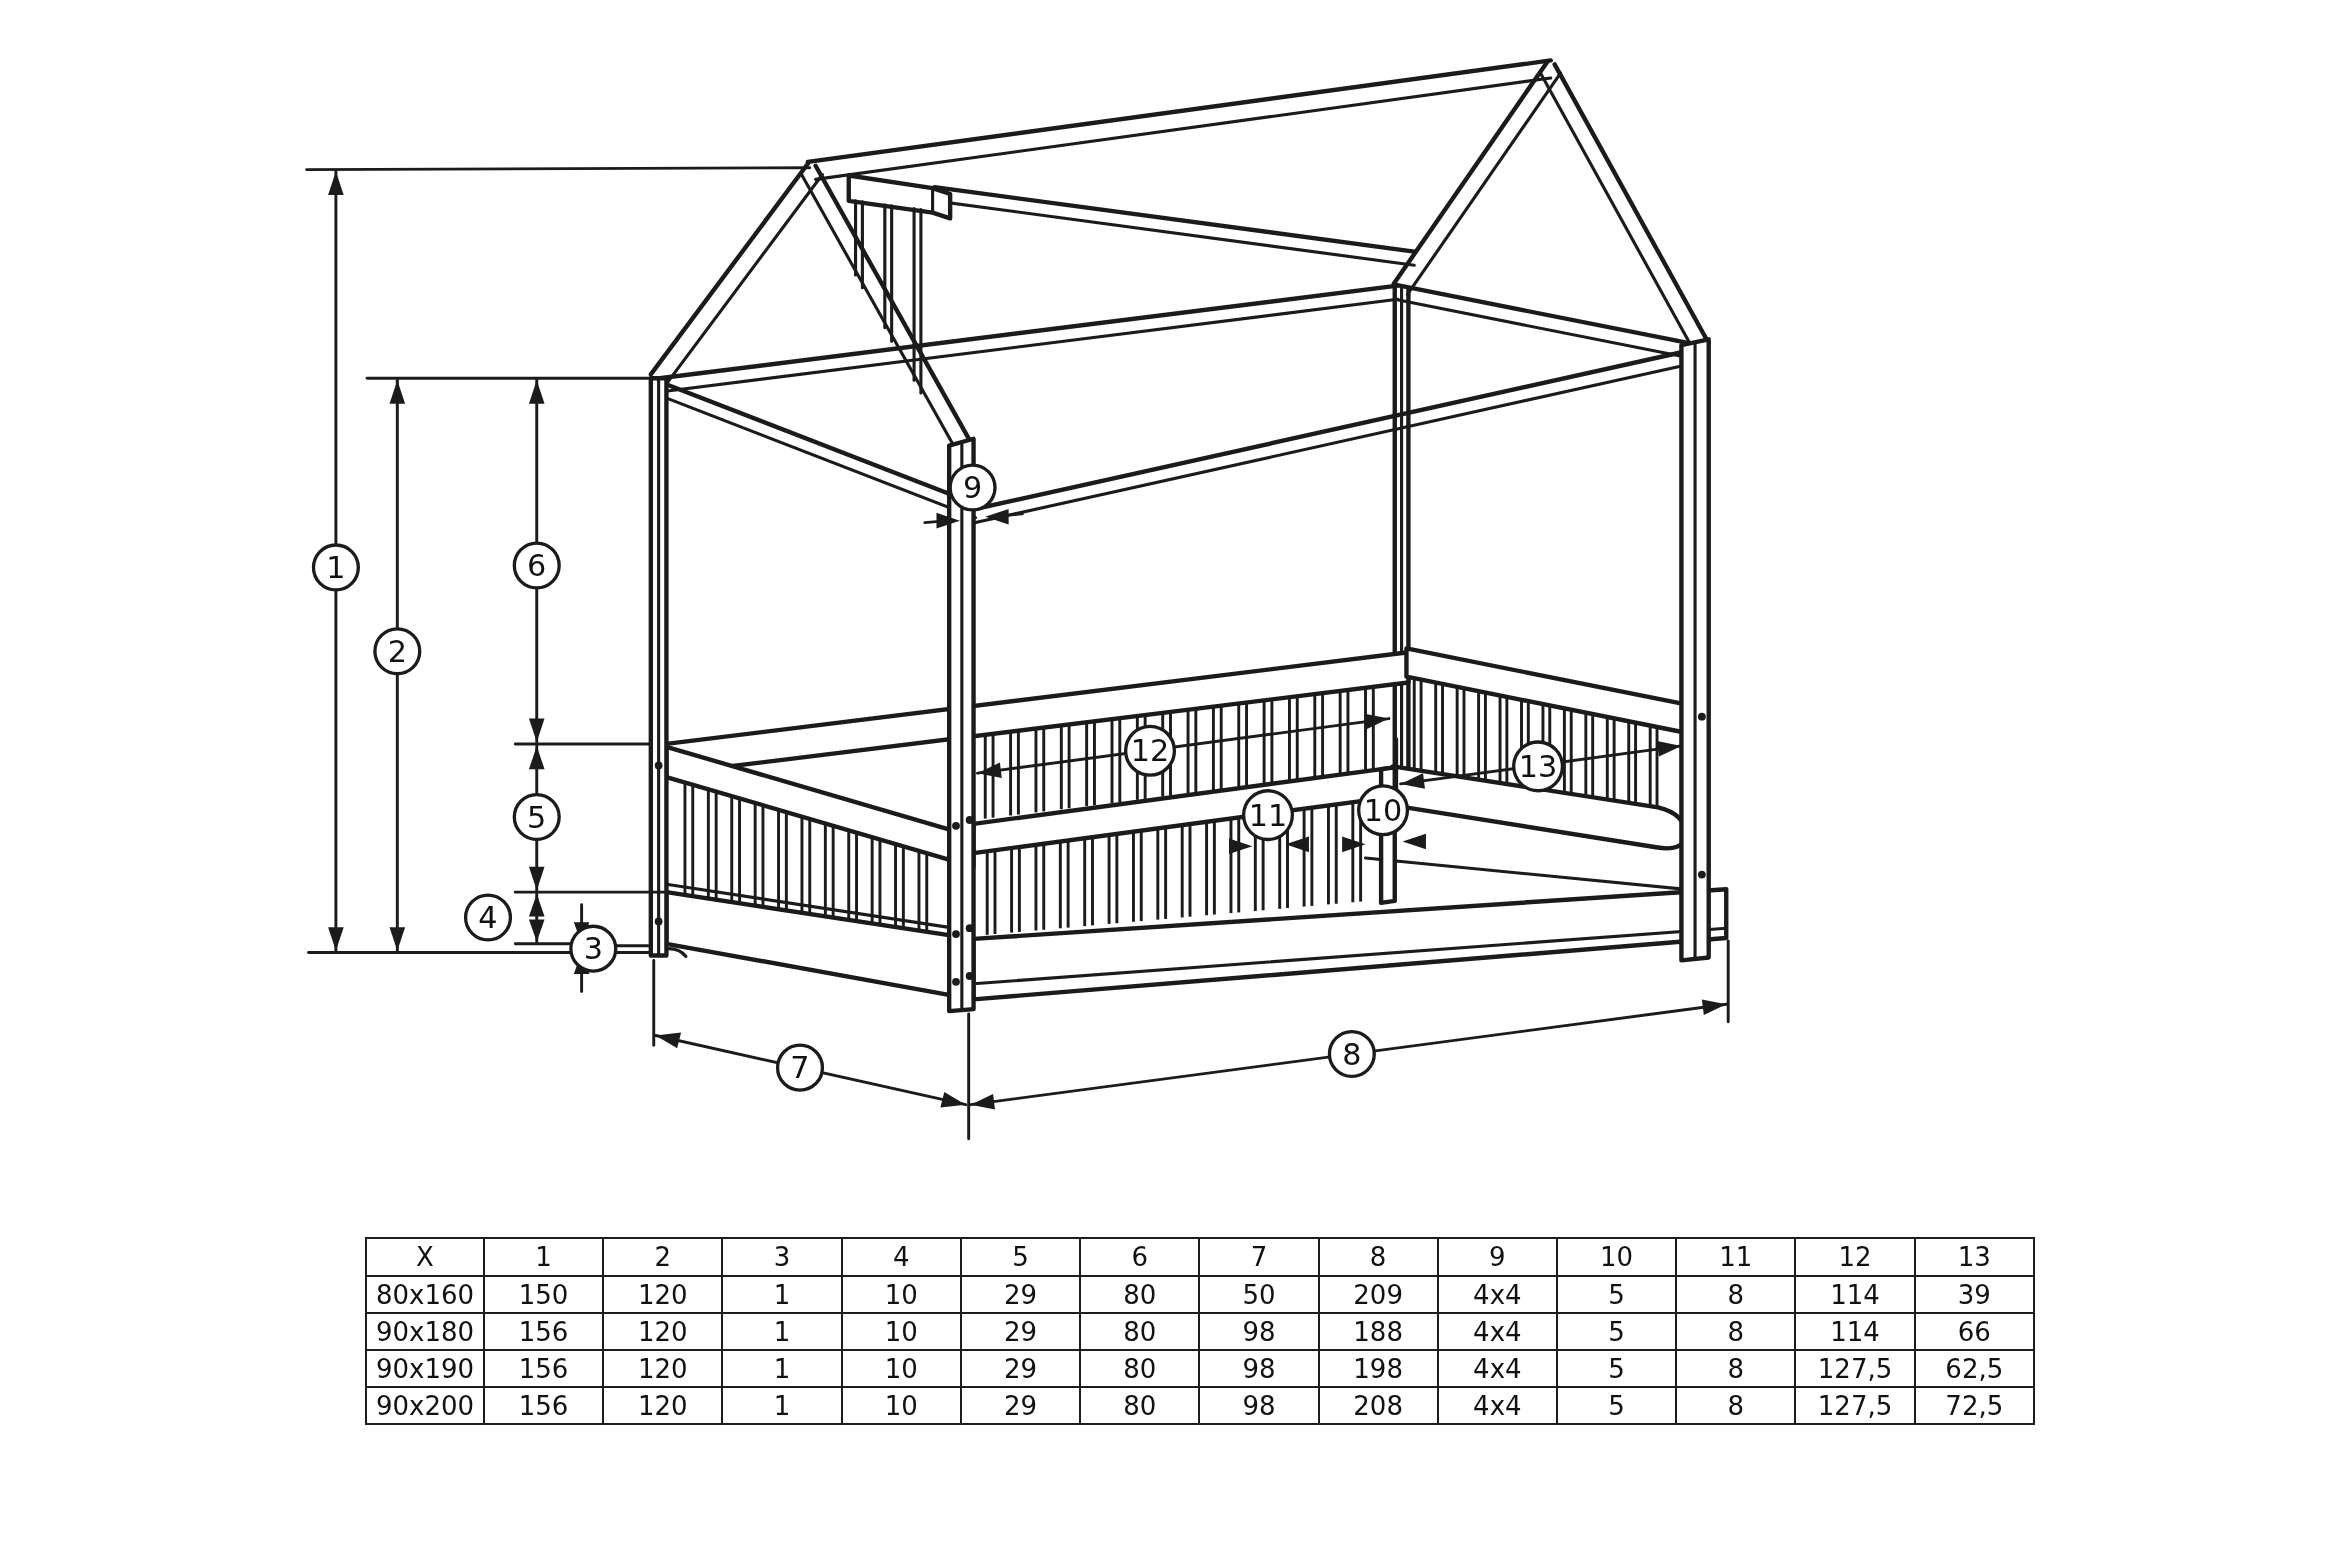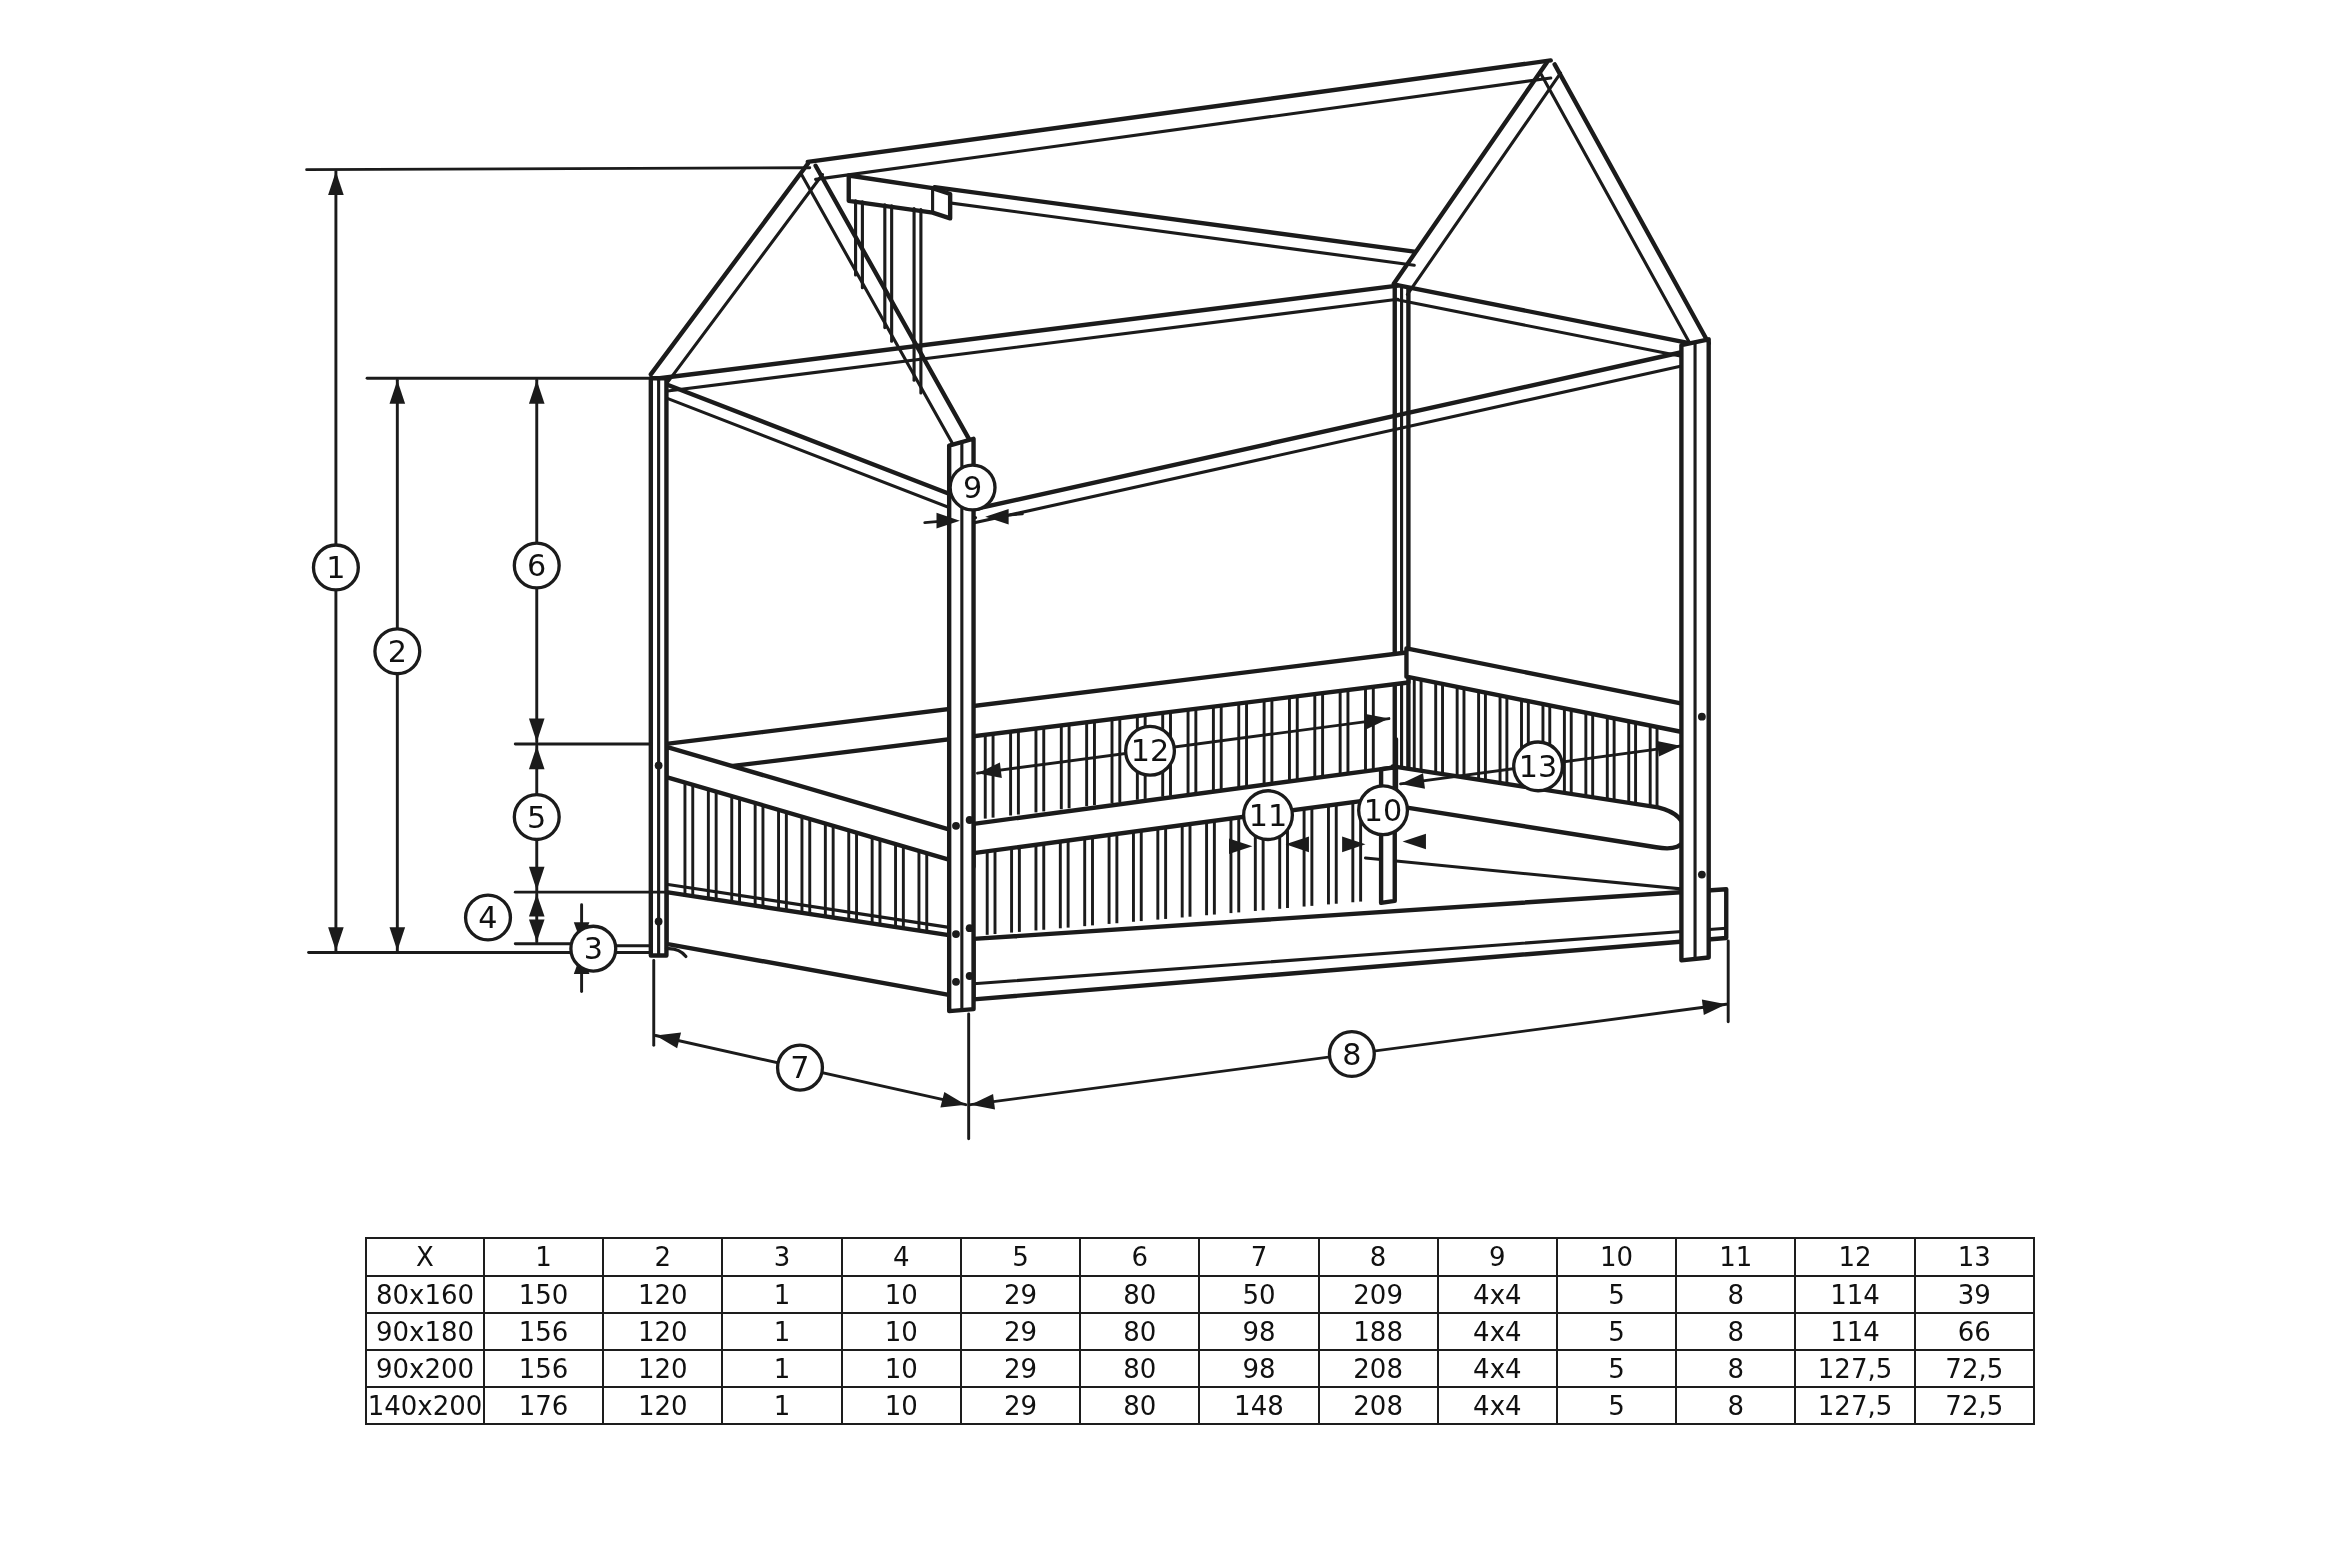--- a/index.html
+++ b/index.html
@@ -462,49 +462,49 @@
             <td>80</td>
             <td>98</td>
             <td>188</td>
             <td>4x4</td>
             <td>5</td>
             <td>8</td>
             <td>114</td>
             <td>66</td>
           </tr>
           <tr>
+            <td>90x190</td>
+            <td>156</td>
+            <td>120</td>
+            <td>1</td>
+            <td>10</td>
+            <td>29</td>
+            <td>80</td>
+            <td>98</td>
+            <td>198</td>
+            <td>4x4</td>
+            <td>5</td>
+            <td>8</td>
+            <td>127,5</td>
+            <td>62,5</td>
+          </tr>
+          <tr>
             <td>90x200</td>
             <td>156</td>
             <td>120</td>
             <td>1</td>
             <td>10</td>
             <td>29</td>
             <td>80</td>
             <td>98</td>
             <td>208</td>
             <td>4x4</td>
             <td>5</td>
             <td>8</td>
             <td>127,5</td>
             <td>72,5</td>
           </tr>
-          <tr>
-            <td>140x200</td>
-            <td>176</td>
-            <td>120</td>
-            <td>1</td>
-            <td>10</td>
-            <td>29</td>
-            <td>80</td>
-            <td>148</td>
-            <td>208</td>
-            <td>4x4</td>
-            <td>5</td>
-            <td>8</td>
-            <td>127,5</td>
-            <td>72,5</td>
-          </tr>
         </tbody>
     </table>
   </div>
 
 </div>
 
 
 </body></html>

